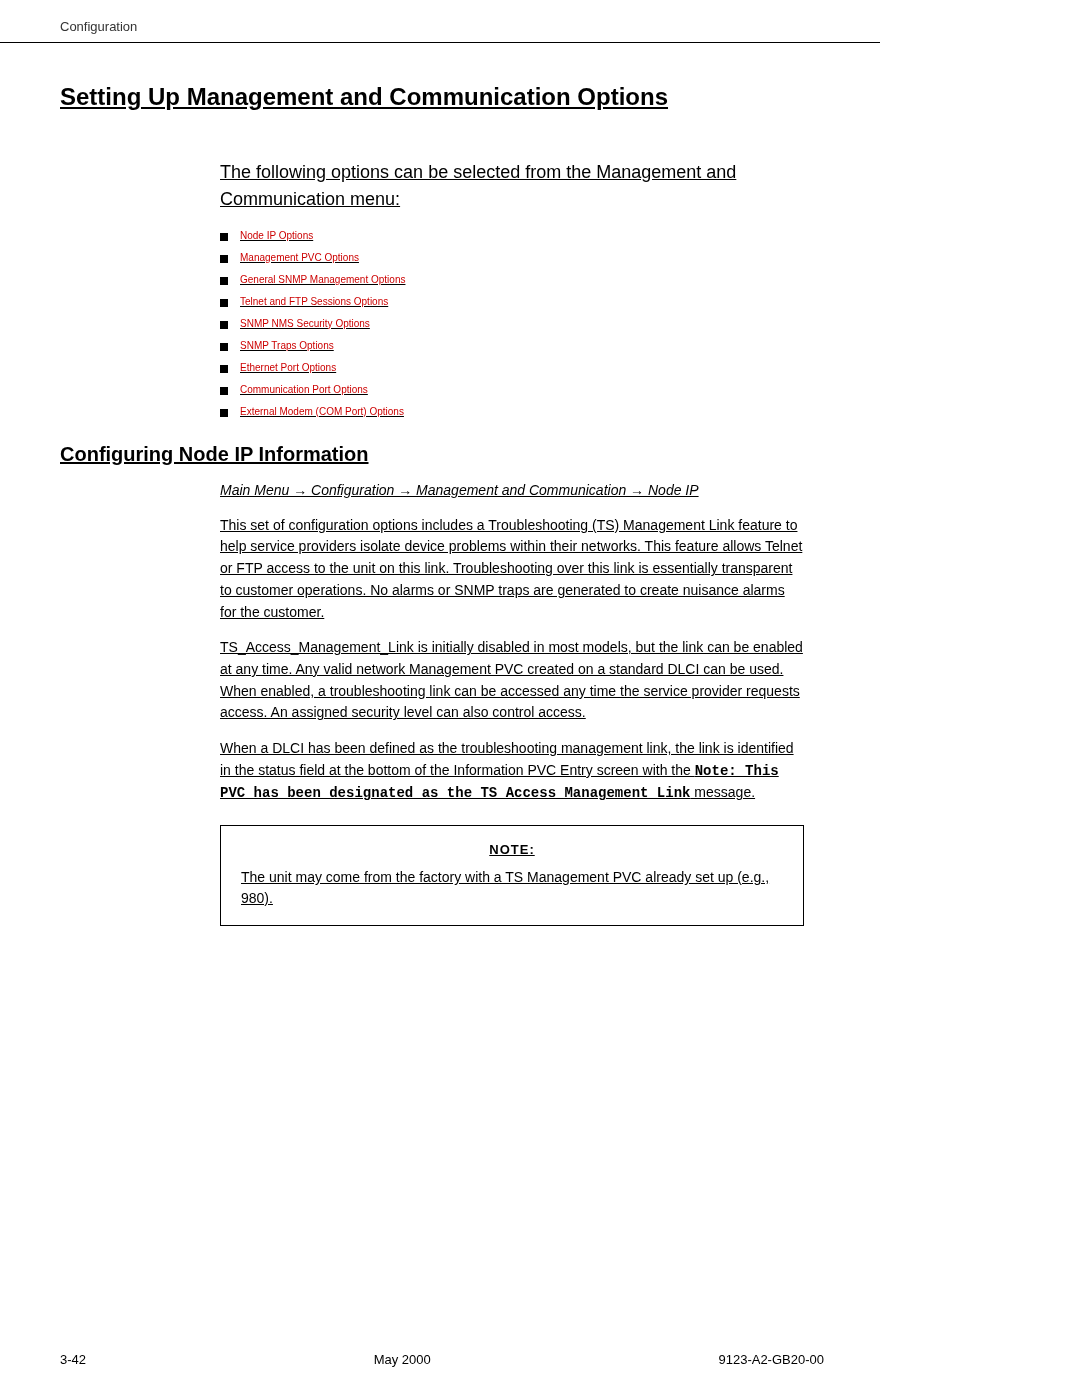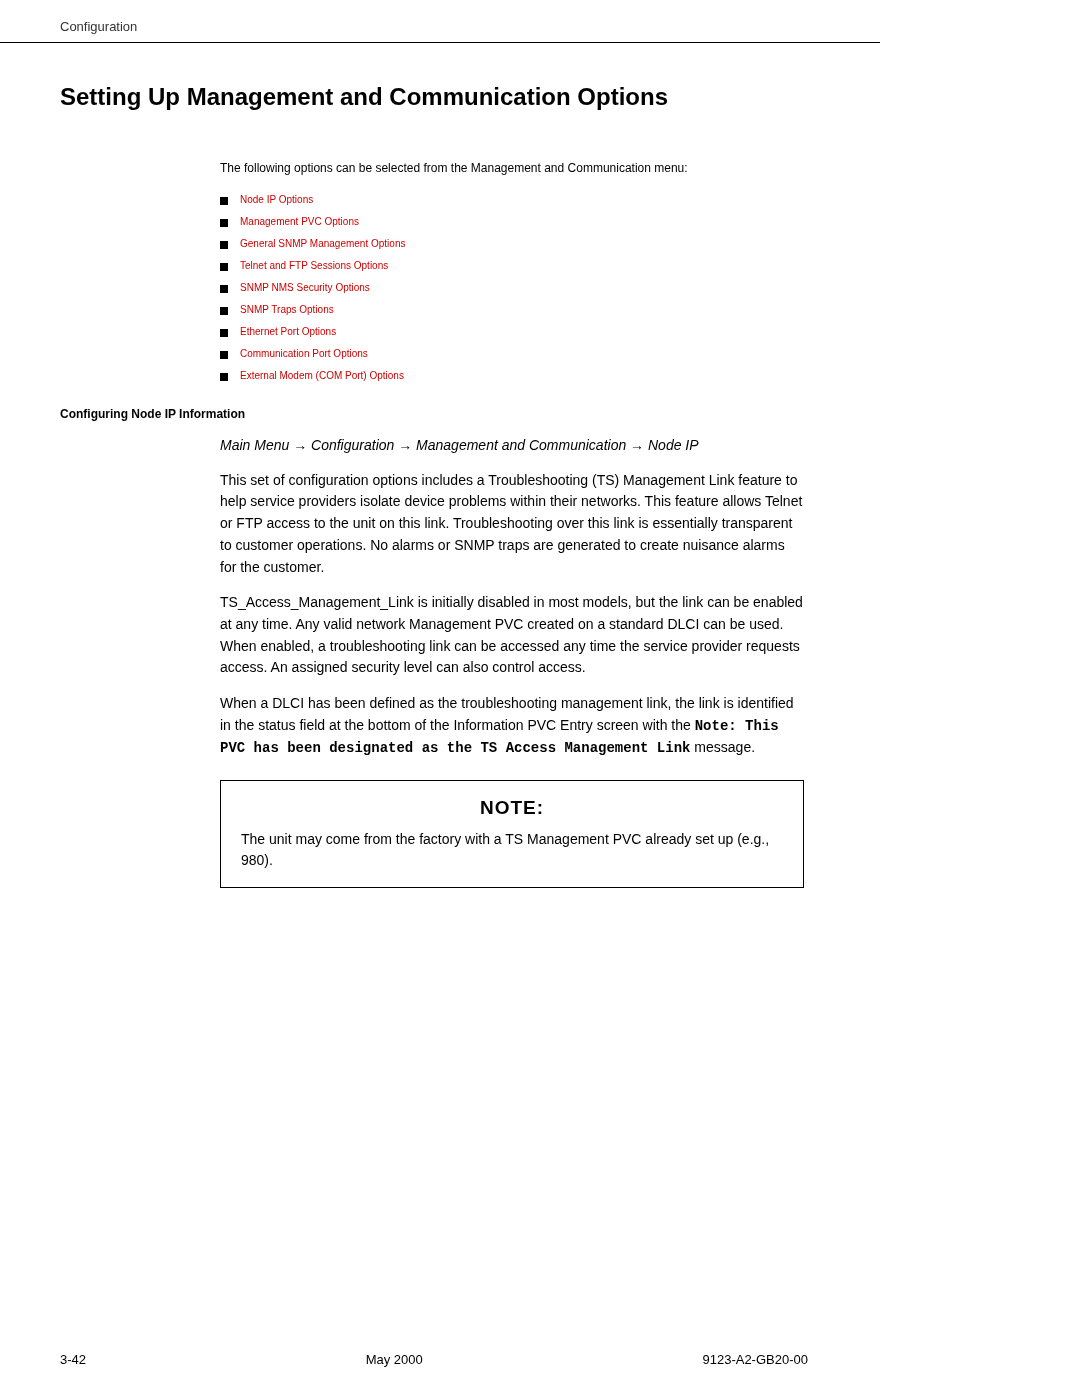--- a/index.html
+++ b/index.html
@@ -31,34 +31,35 @@
       margin-bottom: 0;
     }
 
     .header-text {
       font-size: 13px;
       color: #333;
     }
 
     .content {
       padding: 30px 76px 80px 60px;
+      text-decoration: underline;
     }
 
     .page-title {
       font-size: 24px;
       font-weight: bold;
       margin-bottom: 24px;
       margin-top: 10px;
       line-height: 1.2;
     }
 
     .intro-text {
       margin-left: 160px;
       margin-bottom: 16px;
-      font-size: 12px;
+      font-size: 18px;
       line-height: 1.5;
       margin-top: 47px;
     }
 
     .bullet-list {
       margin-left: 160px;
       margin-bottom: 24px;
       list-style: none;
     }
 
@@ -79,21 +80,21 @@
       margin-top: 4px;
       flex-shrink: 0;
     }
 
     .link-red {
       color: #cc0000;
       text-decoration: none;
     }
 
     .section-heading {
-      font-size: 12px;
+      font-size: 20px;
       font-weight: bold;
       margin-bottom: 14px;
       margin-top: 2px;
     }
 
     .body-text {
       margin-left: 160px;
       margin-bottom: 14px;
       font-size: 14px;
       line-height: 1.55;
@@ -110,37 +111,37 @@
 
     .note-box {
       margin-left: 160px;
       margin-top: 20px;
       border: 1px solid #000;
       padding: 16px 20px;
       background: #fff;
     }
 
     .note-title {
-      font-size: 19px;
+      font-size: 13px;
       font-weight: bold;
       margin-bottom: 10px;
       text-align: center;
       letter-spacing: 1px;
     }
 
     .note-text {
       font-size: 14px;
       line-height: 1.5;
     }
 
     .footer {
       position: absolute;
       bottom: 30px;
       left: 60px;
-      right: 72px;
+      right: 56px;
       display: flex;
       justify-content: space-between;
       align-items: center;
       font-size: 13px;
       color: #000;
     }
 
     .mono-bold {
       font-family: 'Courier New', monospace;
       font-weight: bold;

